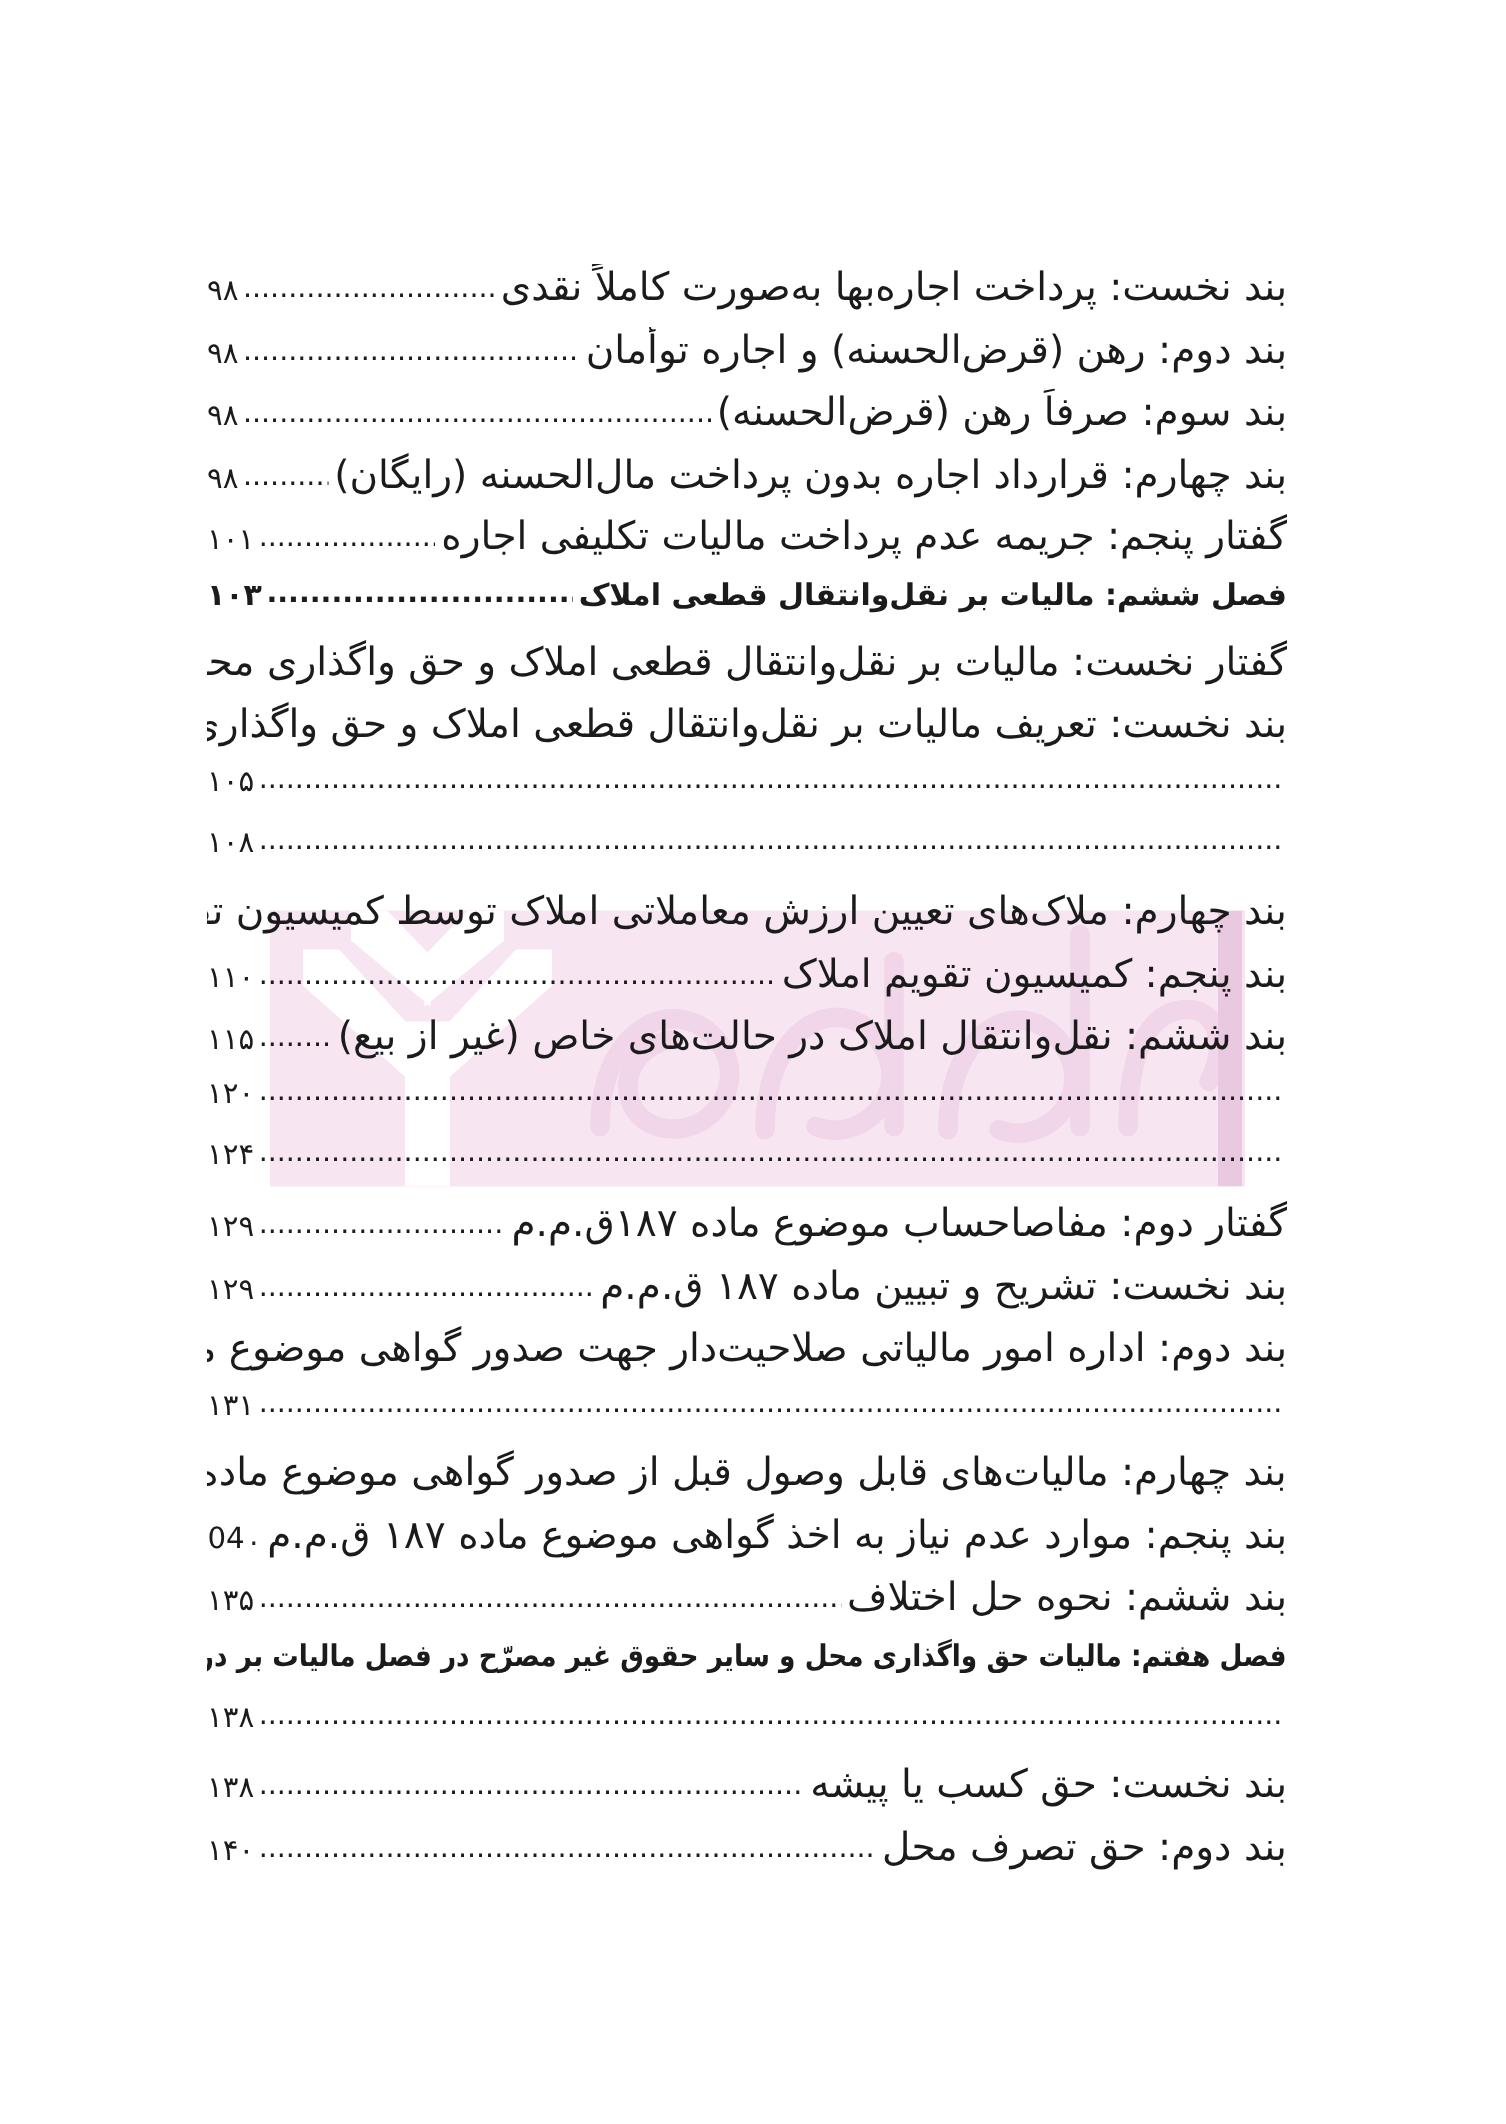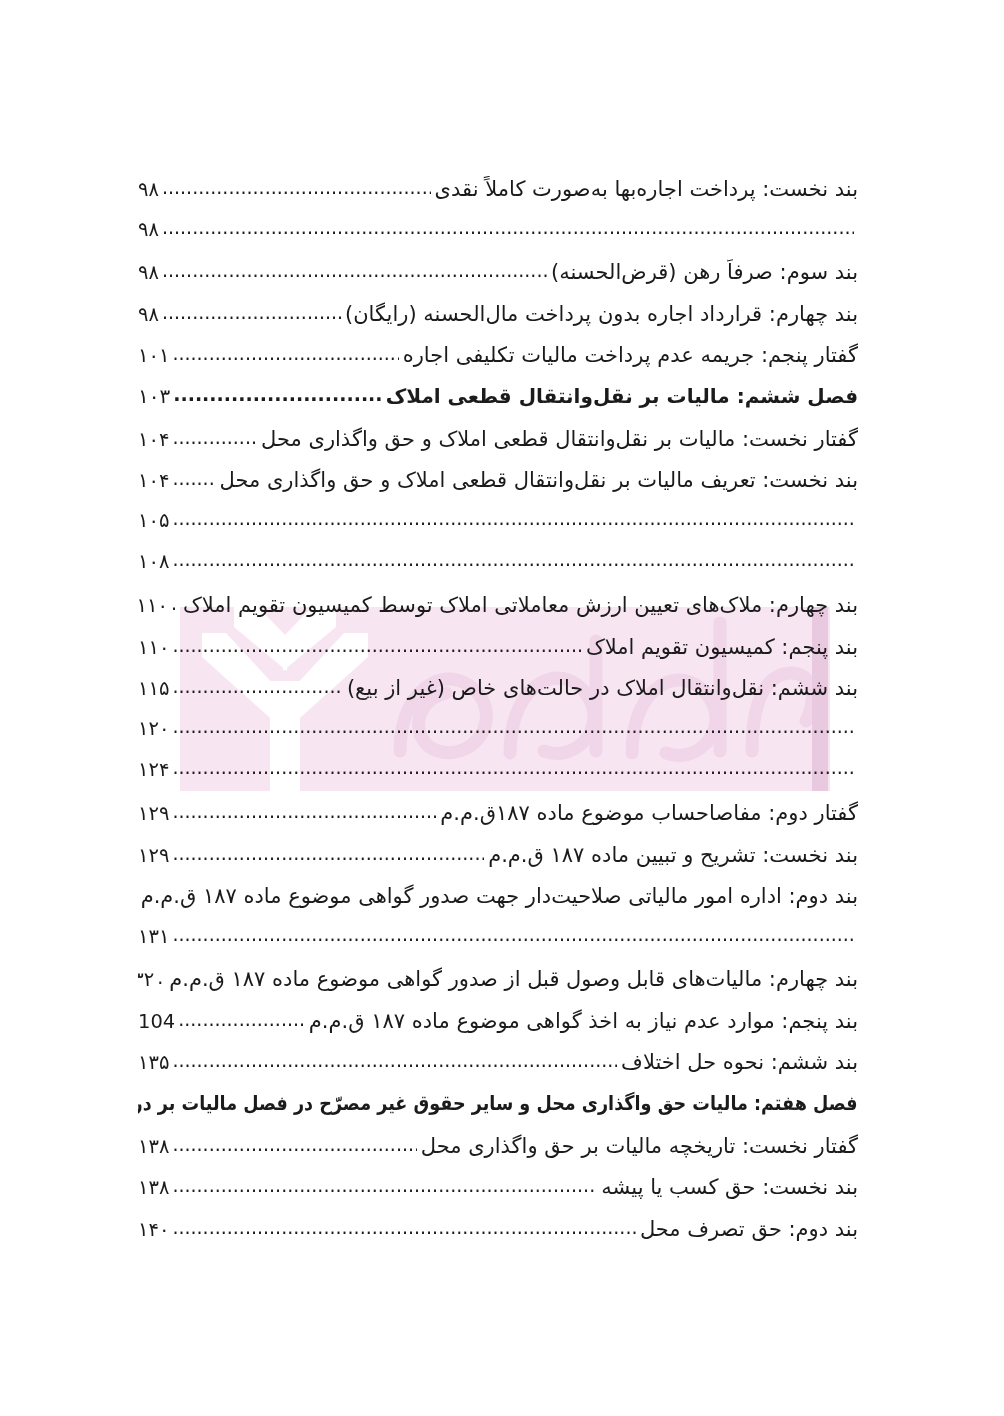--- a/index.html
+++ b/index.html
@@ -71,21 +71,21 @@
     align-items: baseline;
     direction: rtl;
     width: 100%;
     height: 41.6px;
     overflow: hidden;
     color: #1b1b1b;
   }
   .toc-title {
     flex: 0 1 auto;
     white-space: nowrap;
-    font-size: 21px;
+    font-size: 26px;
     line-height: 1.25;
     letter-spacing: 0.1px;
   }
   .toc-row.level-chapter .toc-title {
     font-weight: bold;
     font-size: 20px;
   }
   .toc-row.squeeze .toc-title {
     transform: scaleX(0.88);
     transform-origin: right center;
@@ -110,21 +110,21 @@
   }
   .toc-page {
     flex: 0 0 auto;
     white-space: nowrap;
     font-size: 19.5px;
     line-height: 1.25;
     direction: rtl;
     text-align: center;
   }
   .toc-row.level-chapter .toc-page {
-    font-weight: normal;
+    font-weight: bold;
     font-size: 20px;
   }
 </style>
 </head>
 <body>
 
 <div id="page">
 
   <div id="watermark">
     <svg class="wm-script" viewBox="0 0 470 196" aria-hidden="true">
@@ -149,20 +149,21 @@
     <div class="wm-bar"></div>
   </div>
 
   <div id="toc">
       <div class="toc-row level-band">
         <span class="toc-title">بند نخست: پرداخت اجاره‌بها به‌صورت کاملاً نقدی</span>
         <span class="toc-leader">.....................................................................................................................................................</span>
         <span class="toc-page">۹۸</span>
       </div>
       <div class="toc-row level-band">
+        <span class="toc-title">بند دوم: رهن (قرض‌الحسنه) و اجاره توأمان</span>
         <span class="toc-leader">.....................................................................................................................................................</span>
         <span class="toc-page">۹۸</span>
       </div>
       <div class="toc-row level-band">
         <span class="toc-title">بند سوم: صرفاً رهن (قرض‌الحسنه)</span>
         <span class="toc-leader">.....................................................................................................................................................</span>
         <span class="toc-page">۹۸</span>
       </div>
       <div class="toc-row level-band">
         <span class="toc-title">بند چهارم: قرارداد اجاره بدون پرداخت مال‌الحسنه (رایگان)</span>
@@ -251,21 +252,20 @@
       </div>
       <div class="toc-row level-band">
         <span class="toc-title">بند ششم: نحوه حل اختلاف</span>
         <span class="toc-leader">.....................................................................................................................................................</span>
         <span class="toc-page">۱۳۵</span>
       </div>
       <div class="toc-row level-chapter squeeze">
         <span class="toc-title">فصل هفتم: مالیات حق واگذاری محل و سایر حقوق غیر مصرّح در فصل مالیات بر درآمد املاک</span>
       </div>
       <div class="toc-row level-goftar">
-        <span class="toc-title">گفتار نخست: تاریخچه مالیات بر حق واگذاری محل</span>
         <span class="toc-leader">.....................................................................................................................................................</span>
         <span class="toc-page">۱۳۸</span>
       </div>
       <div class="toc-row level-band">
         <span class="toc-title">بند نخست: حق کسب یا پیشه</span>
         <span class="toc-leader">.....................................................................................................................................................</span>
         <span class="toc-page">۱۳۸</span>
       </div>
       <div class="toc-row level-band">
         <span class="toc-title">بند دوم: حق تصرف محل</span>

